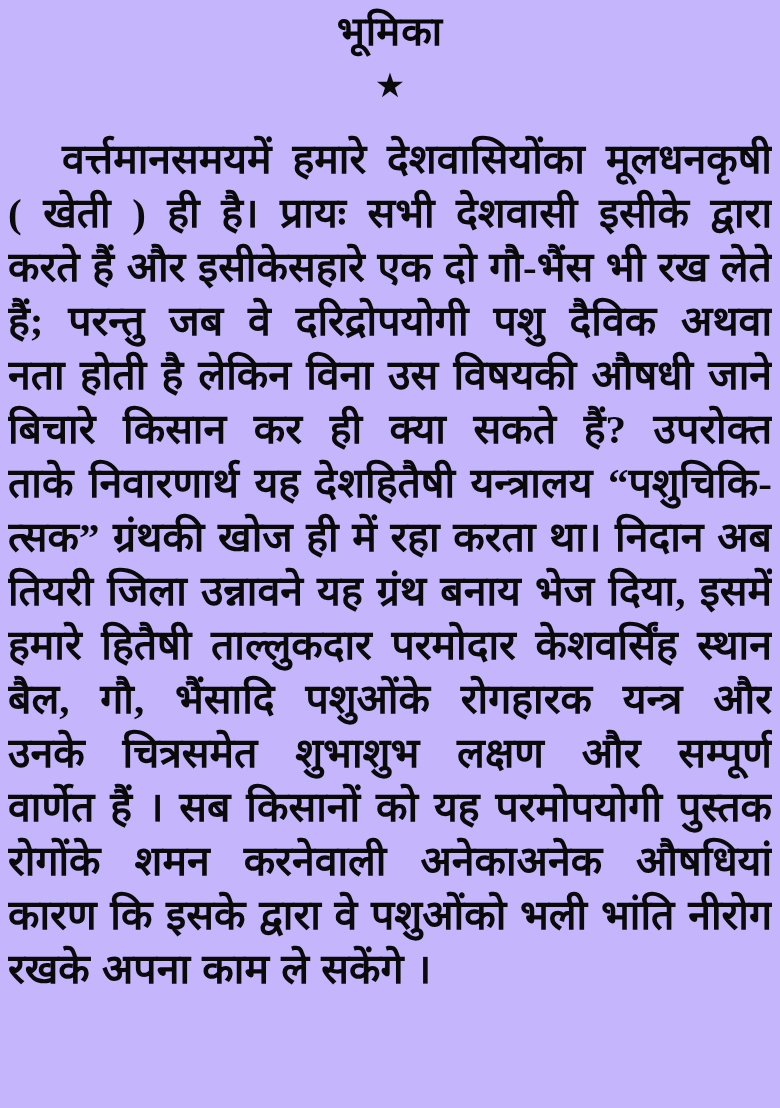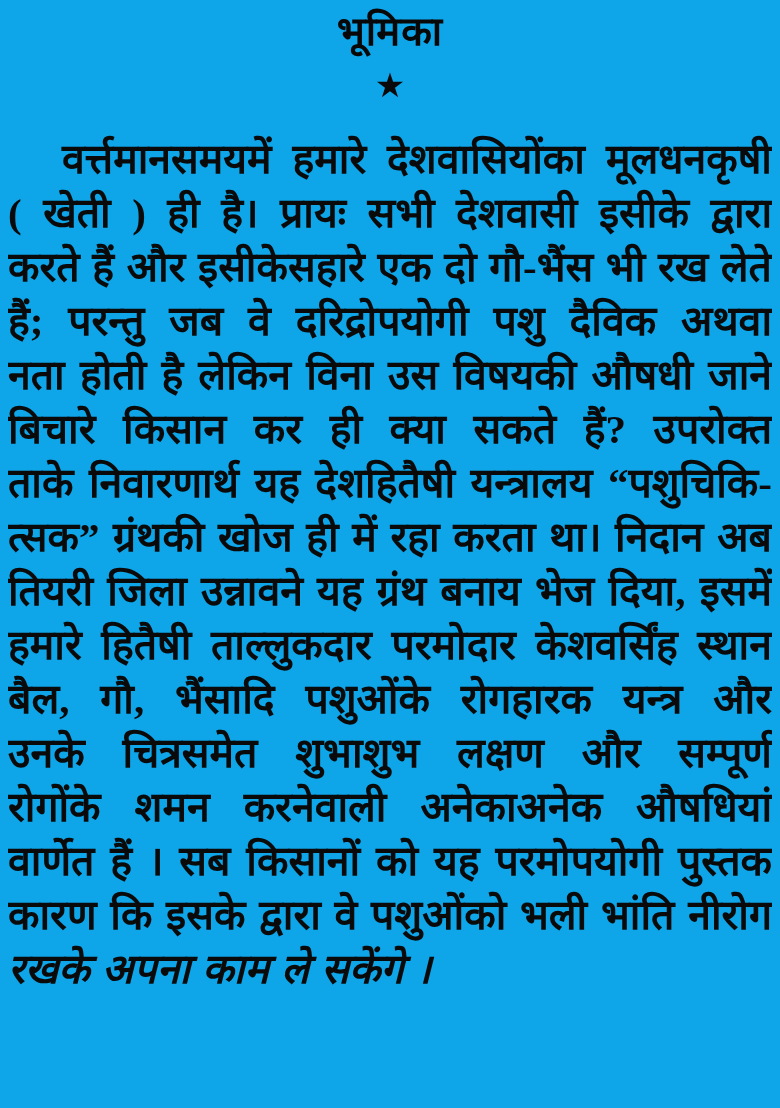--- a/index.html
+++ b/index.html
@@ -10,21 +10,21 @@
     height: 1108px;
     background: #fdfdfb;
     overflow: hidden;
     font-family: "Liberation Serif", "DejaVu Serif", serif;
     color: #0b0b0b;
   }
   .page {
     width: 780px;
     height: 1108px;
     padding: 2px 0 0 0;
-    background: #0ea5e9;
+    background: #c4b5fd;
   }
   .title {
     margin: 2px 0 0 0;
     text-align: center;
     font-size: 40px;
     font-weight: 700;
     line-height: 56px;
     letter-spacing: 1px;
     color: #080808;
   }
@@ -49,21 +49,20 @@
     text-align: justify;
     text-align-last: justify;
     word-spacing: 2px;
   }
   .line.first {
     text-indent: 54px;
   }
   .line.last {
     text-align: center;
     text-align-last: left;
-    font-style: italic;
   }
 </style>
 </head>
 <body>
 
 <div class="page">
 
   <h1 class="title">भूमिका</h1>
 
   <div class="star">★</div>
@@ -74,19 +73,19 @@
     <div class="line">करते हैं और इसीकेसहारे एक दो गौ-भैंस भी रख लेते</div>
     <div class="line">हैं; परन्तु जब वे दरिद्रोपयोगी पशु दैविक अथवा भौतिक</div>
     <div class="line">नता होती है लेकिन विना उस विषयकी औषधी जाने</div>
     <div class="line">बिचारे किसान कर ही क्या सकते हैं? उपरोक्त कठिन-</div>
     <div class="line">ताके निवारणार्थ यह देशहितैषी यन्त्रालय “पशुचिकि-</div>
     <div class="line">त्सक” ग्रंथकी खोज ही में रहा करता था। निदान अब</div>
     <div class="line">तियरी जिला उन्नावने यह ग्रंथ बनाय भेज दिया, इसमें</div>
     <div class="line">हमारे हितैषी ताल्लुकदार परमोदार केशवर्सिंह स्थान</div>
     <div class="line">बैल, गौ, भैंसादि पशुओंके रोगहारक यन्त्र और</div>
     <div class="line">उनके चित्रसमेत शुभाशुभ लक्षण और सम्पूर्ण</div>
+    <div class="line">वार्णेत हैं । सब किसानों को यह परमोपयोगी पुस्तक</div>
     <div class="line">रोगोंके शमन करनेवाली अनेकाअनेक औषधियां</div>
-    <div class="line">वार्णेत हैं । सब किसानों को यह परमोपयोगी पुस्तक</div>
     <div class="line">कारण कि इसके द्वारा वे पशुओंको भली भांति नीरोग</div>
     <div class="line last">रखके अपना काम ले सकेंगे ।</div>
   </div>
 
 </div>
 
 </body></html>

